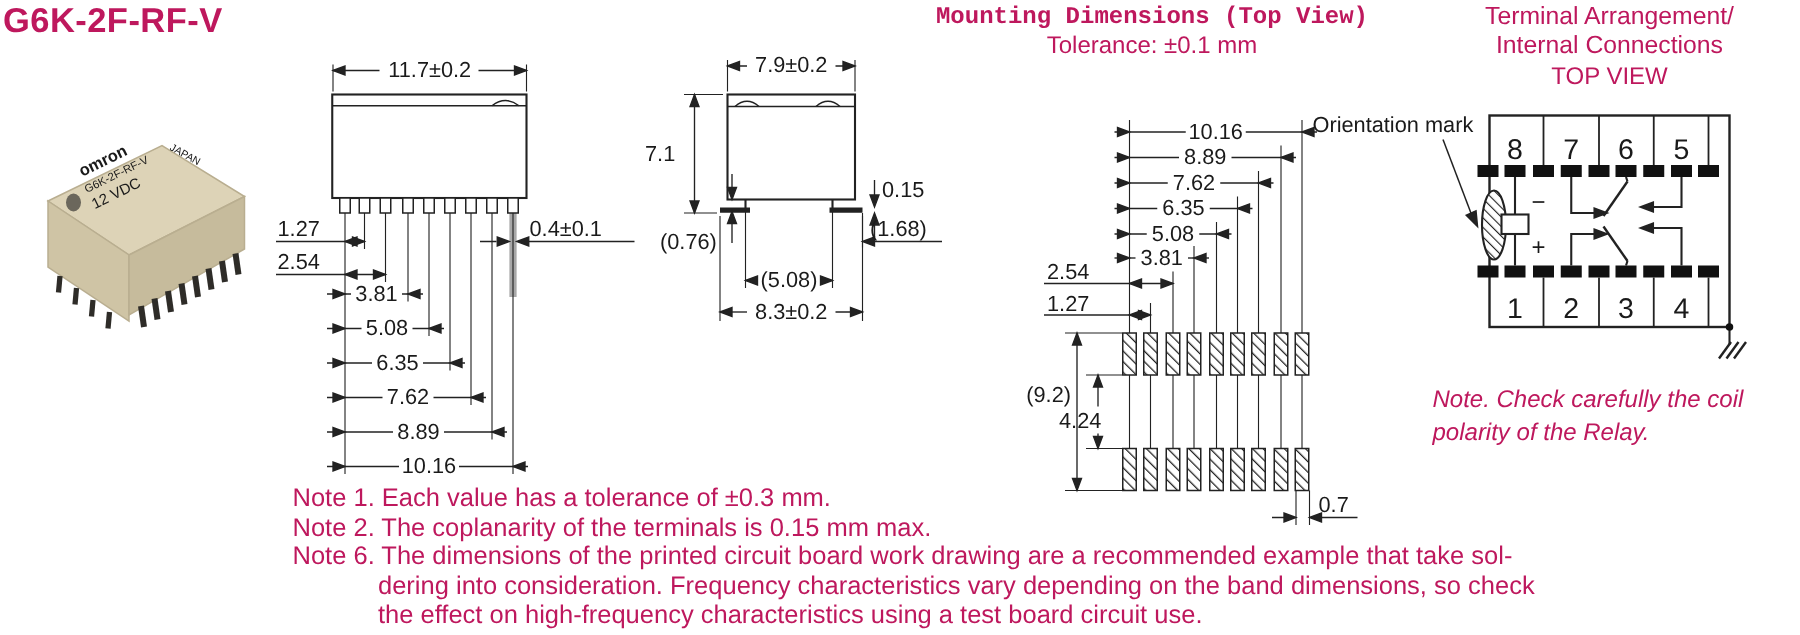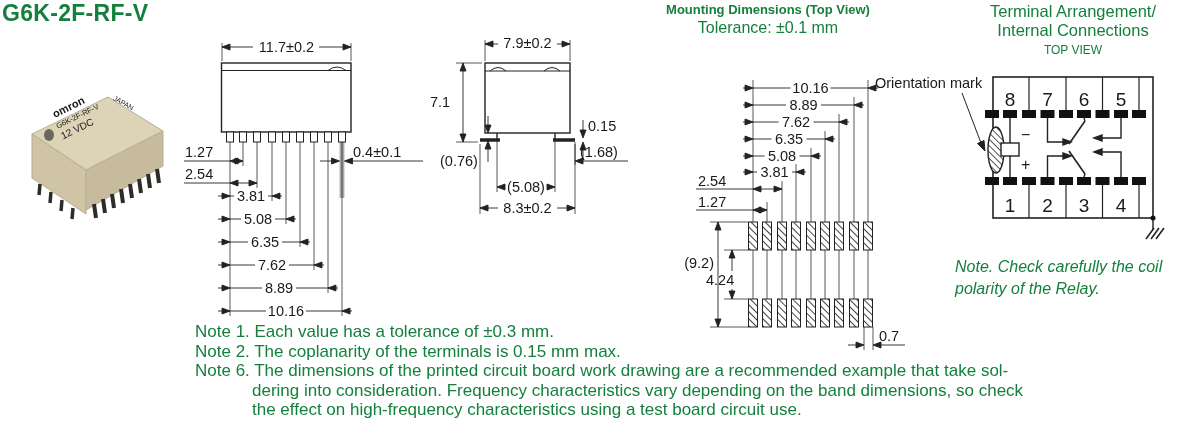--- a/index.html
+++ b/index.html
@@ -1,26 +1,26 @@
 <!DOCTYPE html>
 <html><head>
 <meta charset="utf-8">
 <style>
   html,body{margin:0;padding:0;background:#fff;}
   #page{position:relative;width:1200px;height:423px;background:#fff;overflow:hidden;
-        font-family:"Liberation Sans",sans-serif;color:#15803d;}
+        font-family:"Liberation Sans",sans-serif;color:#be185d;}
   .abs{position:absolute;}
   #main-title{left:2px;top:0px;font-size:23px;font-weight:bold;letter-spacing:.3px;}
   #unit-label{left:2px;top:30px;font-size:20px;}
   #mount-header{left:600px;top:2px;width:336px;text-align:center;}
-  #mount-title{font-size:13px;font-weight:bold;}
+  #mount-title{font-size:16px;font-weight:bold;font-family:Liberation Mono, monospace;}
   #mount-tol{font-size:16px;margin-top:2px;}
   #term-header{left:953px;top:2px;width:240px;text-align:center;}
   .term-title-line{font-size:16.5px;font-weight:normal;line-height:19px;}
-  #term-topview{font-size:12px;margin-top:3px;}
+  #term-topview{font-size:16px;margin-top:3px;}
   #term-note{left:955px;top:256px;width:240px;font-size:16px;line-height:22px;font-style:italic;}
   #notes{left:195px;top:322px;font-size:17px;line-height:19.5px;white-space:nowrap;}
   .note-indent{margin-left:57px;}
   svg text{fill:#1a1a1a;font-family:"Liberation Sans",sans-serif;}
   .dim{font-size:14.5px;}
   .pinno{font-size:19px;}
 </style>
 </head>
 <body>
 

